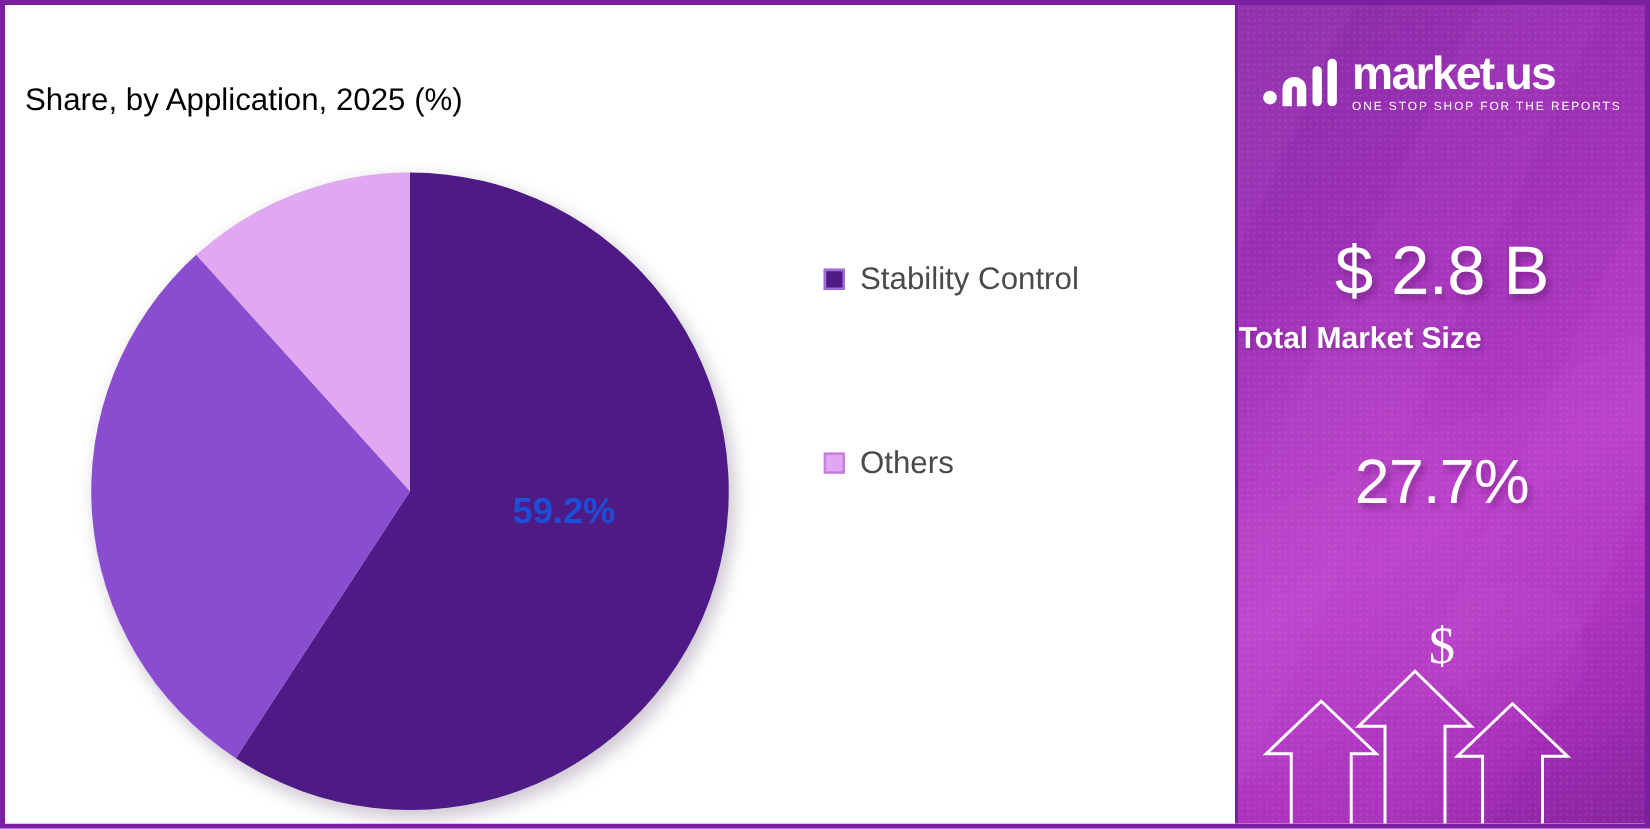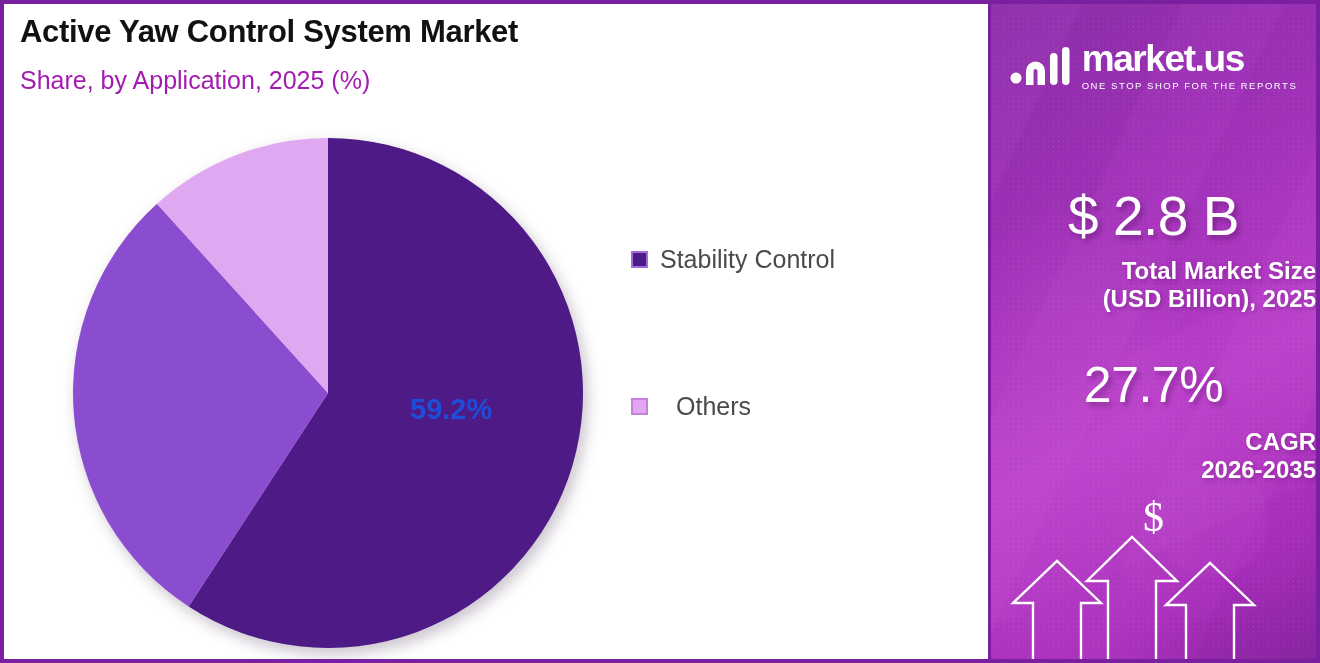--- a/index.html
+++ b/index.html
@@ -40,21 +40,21 @@
     color: #111111;
     letter-spacing: -0.3px;
     white-space: nowrap;
   }
   .subtitle {
     position: absolute;
     left: 16px;
     top: 62px;
     font-size: 25px;
     font-weight: normal;
-    color: #a21caf;
+    color: #000000;
     white-space: nowrap;
   }
 
   
   .pie-wrap {
     position: absolute;
     left: 68px;
     top: 133px;
     width: 512px;
     height: 512px;
@@ -83,32 +83,31 @@
     top: 256px;
     font-size: 29px;
     font-weight: bold;
     color: #1d4ed8;
     white-space: nowrap;
   }
 
   
   .legend {
     position: absolute;
-    left: 627px;
+    left: 655px;
     top: 205px;
     width: 320px;
-    margin-top: 36px;
   }
   .legend-item {
     display: flex;
     align-items: center;
     height: 28px;
     margin-bottom: 119px;
   }
-  .legend-item:last-child { margin-bottom: 0; gap: 16px; }
+  .legend-item:last-child { margin-bottom: 0; }
   .legend-swatch {
     width: 17px;
     height: 17px;
     flex: 0 0 17px;
     margin-right: 12px;
     box-sizing: border-box;
   }
   .legend-label {
     font-size: 25px;
     color: #4a4a4a;
@@ -188,21 +187,21 @@
     text-align: center;
     font-size: 55px;
     font-weight: normal;
     color: #ffffff;
     letter-spacing: -0.5px;
     text-shadow: 3px 4px 5px rgba(70,10,80,0.38);
   }
   .stat-caption {
     position: absolute;
     left: 0; right: 0;
-    text-align: right;
+    text-align: left;
     font-size: 24px;
     font-weight: bold;
     color: #ffffff;
     line-height: 1.18;
     text-shadow: 2px 2px 4px rgba(70,10,80,0.32);
   }
   #market-size-value { top: 180px; }
   #market-size-caption { top: 253px; }
   #cagr-value { top: 352px; font-size: 50px; }
   #cagr-caption { top: 424px; }
@@ -225,21 +224,20 @@
     height: 160px;
   }
 </style>
 </head>
 <body>
 
 <div id="infographic">
 
   <div class="chart-area">
 
-    <div class="title">Active Yaw Control System Market</div>
     <div class="subtitle">Share, by Application, 2025 (%)</div>
 
     <div class="pie-wrap">
       <div class="pie-shadow"></div>
       <svg class="pie-svg" viewBox="0 0 512 512">
         <g id="pie-slices">
             <path d="M 256 256 L 256.00 1.00 A 255 255 0 1 1 116.67 469.57 Z" fill="#4e1a85"></path>
             <path d="M 256 256 L 116.67 469.57 A 255 255 0 0 1 84.98 66.86 Z" fill="#8a4dd0"></path>
             <path d="M 256 256 L 84.98 66.86 A 255 255 0 0 1 256.00 1.00 Z" fill="#dfa8f0"></path>
           </g>
@@ -274,28 +272,23 @@
         </svg>
         <span class="logo-textblock">
           <span class="logo-word">market.us</span>
           <span class="logo-tag">ONE STOP SHOP FOR THE REPORTS</span>
         </span>
       </div>
 
       <div class="stat-value" id="market-size-value">$ 2.8 B</div>
       <div class="stat-caption" id="market-size-caption">
         <div>Total Market Size</div>
-        <div>(USD Billion), 2025</div>
       </div>
 
       <div class="stat-value" id="cagr-value">27.7%</div>
-      <div class="stat-caption" id="cagr-caption">
-        <div>CAGR</div>
-        <div>2026-2035</div>
-      </div>
 
       <div class="dollar-glyph">$</div>
 
       <svg class="arrows" viewBox="0 0 328 160">
         <g fill="none" stroke="#ffffff" stroke-width="2.4">
           <path d="M42 160 L42 104 L22 104 L66 62 L110 104 L90 104 L90 160"></path>
           <path d="M117 160 L117 82 L96 82 L141 38 L186 82 L165 82 L165 160"></path>
           <path d="M195 160 L195 106 L175 106 L219 64 L263 106 L243 106 L243 160"></path>
         </g>
       </svg>

